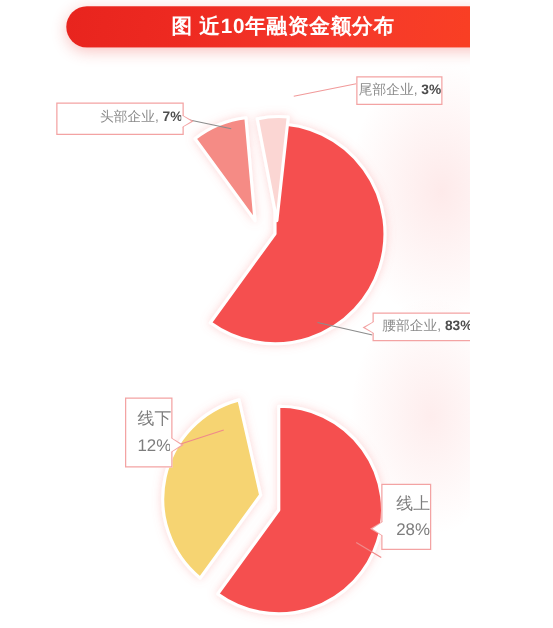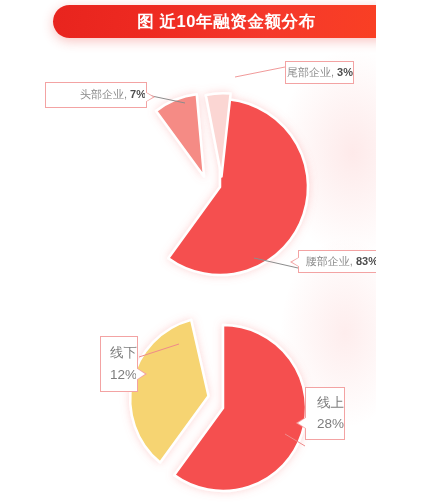--- a/index.html
+++ b/index.html
@@ -69,21 +69,21 @@
     left:-9px;top:6px;
     border-top:5px solid transparent;border-bottom:5px solid transparent;
     border-right:9px solid #f3a3a3;
   }
   #c-toubu .tail-in{
     position:absolute;left:-7px;top:6px;width:0;height:0;
     border-top:5px solid transparent;border-bottom:5px solid transparent;
     border-right:8px solid #ffffff;
   }
 
-  #c-xianxia{left:100px;top:336px;width:38px;height:56px;}
+  #c-xianxia{left:100px;top:318px;width:38px;height:56px;}
   #c-xianxia .tail{
     right:-10px;bottom:11px;
     border-top:6px solid transparent;border-bottom:6px solid transparent;
     border-left:10px solid #f3a3a3;
   }
   #c-xianxia .tail-in{
     position:absolute;right:-8px;bottom:11px;width:0;height:0;
     border-top:6px solid transparent;border-bottom:6px solid transparent;
     border-left:9px solid #ffffff;
   }

